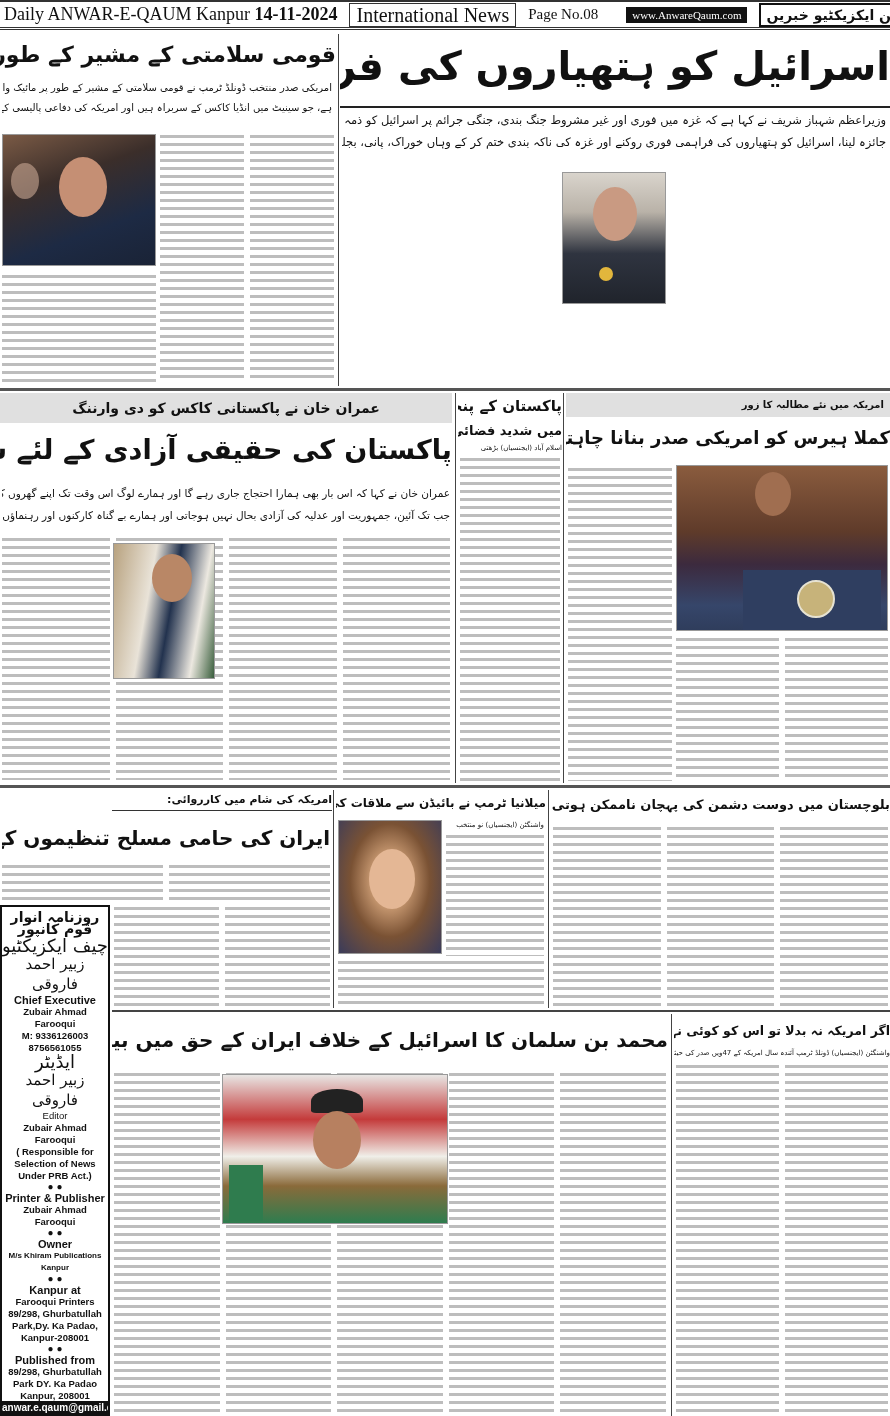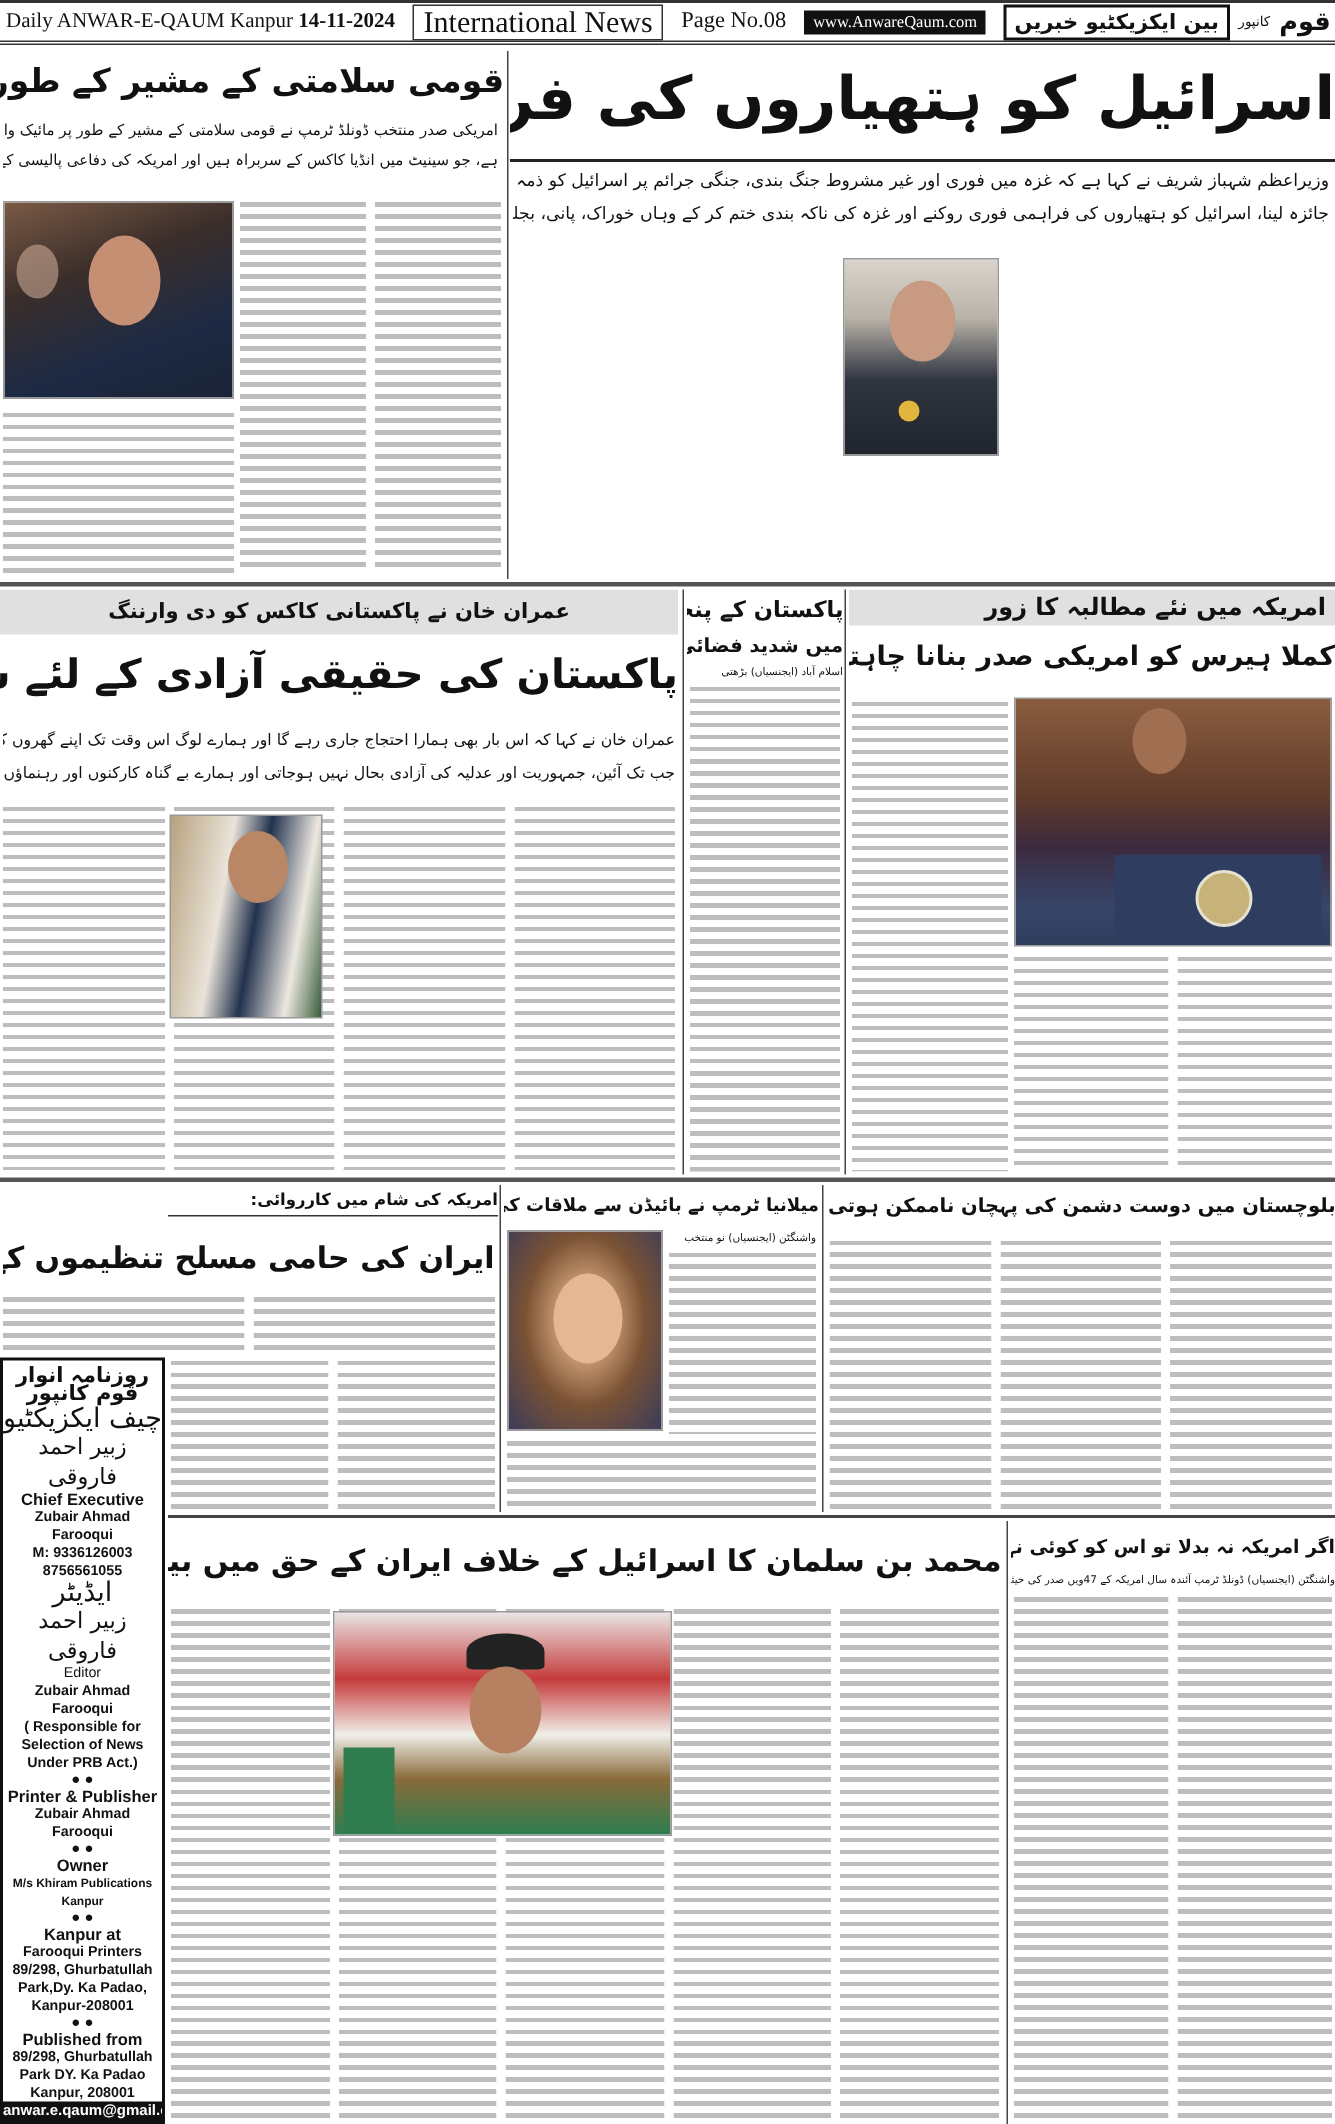--- a/index.html
+++ b/index.html
@@ -1,26 +1,26 @@
 <!DOCTYPE html>
 <html><head>
 <meta charset="utf-8">
 <style>
   * { box-sizing: border-box; margin: 0; padding: 0; }
   html, body { width: 890px; height: 1416px; background: #fff; overflow: hidden; }
   body { font-family: "DejaVu Serif", serif; color: #111; position: relative; }
 
   
   .masthead { position: absolute; left: 0; top: 0; width: 890px; height: 30px; border-top: 2px solid #333; border-bottom: 3px double #333; display: flex; align-items: center; padding: 0 4px; gap: 6px; background: #fff; }
-  .mh-daily { font-family: "Liberation Serif", serif; font-size: 14px; white-space: nowrap; }
+  .mh-daily { font-family: "Liberation Serif", serif; font-size: 18px; white-space: nowrap; }
   .mh-daily b { font-weight: bold; }
   .mh-lines { flex: 1; height: 10px; background: repeating-linear-gradient(#fff 0 1px, #777 1px 2px); }
   .mh-section { font-family: "Liberation Serif", serif; font-size: 20px; border: 1px solid #333; padding: 0 6px; line-height: 22px; white-space: nowrap; }
   .mh-page { font-family: "Liberation Serif", serif; font-size: 15px; white-space: nowrap; }
-  .mh-web { background: #111; color: #fff; font-family: "Liberation Serif", serif; font-size: 11px; padding: 2px 6px; white-space: nowrap; }
+  .mh-web { background: #111; color: #fff; font-family: "Liberation Serif", serif; font-size: 11px; padding: 2px 6px; white-space: nowrap; margin-left: 16px; }
   .mh-urdu-box { border: 2px solid #111; font-family: "DejaVu Sans", sans-serif; font-weight: bold; font-size: 14px; padding: 0 5px; line-height: 20px; direction: rtl; white-space: nowrap; }
   .mh-logo { font-family: "DejaVu Sans", sans-serif; font-weight: bold; font-size: 17px; direction: rtl; white-space: nowrap; }
   .mh-small { font-family: "DejaVu Sans", sans-serif; font-size: 9px; direction: rtl; white-space: nowrap; }
 
   
   .urdu { direction: rtl; font-family: "DejaVu Sans", sans-serif; }
   .story { position: absolute; overflow: hidden; }
   .headline { direction: rtl; font-family: "DejaVu Sans", sans-serif; font-weight: bold; text-align: center; line-height: 1.1; white-space: nowrap; overflow: hidden; }
   .subhead { direction: rtl; font-family: "DejaVu Sans", sans-serif; text-align: right; line-height: 1.55; }
   .kicker { direction: rtl; font-family: "DejaVu Sans", sans-serif; font-weight: bold; background: #e0e0e0; text-align: center; }
@@ -141,21 +141,21 @@
   <h3 class="headline" style="font-size:13px; height:24px; line-height:24px;">میں شدید فضائی آلودگی</h3>
   <p class="urdu" style="font-size:7px; text-align:right; line-height:10px;">اسلام آباد (ایجنسیاں) بڑھتی</p>
   <div style="position:absolute; left:2px; right:2px; top:62px; height:326px;">
       <div class="textlines"></div>
     </div>
 </section>
 
 <div class="vrule" style="left:563px; top:393px; height:390px;"></div>
 
 <section class="story" style="left:566px; top:393px; width:324px; height:390px;">
-  <div class="kicker" style="height:24px; line-height:24px; font-size:16px; text-align:right; padding-right:6px;">امریکہ میں نئے مطالبہ کا زور</div>
+  <div class="kicker" style="height:24px; line-height:24px; font-size:10px; text-align:right; padding-right:6px;">امریکہ میں نئے مطالبہ کا زور</div>
   <h2 class="headline" style="font-size:18px; height:42px; line-height:42px;">کملا ہیرس کو امریکی صدر بنانا چاہتے ہیں کچھ ڈیموکریٹس؟</h2>
   <div class="cols" style="left:2px; width:104px; top:72px; height:316px;">
     <div class="col">
         <div class="textlines"></div>
       </div>
   </div>
   <div class="photo ph-kamala" style="left:110px; top:72px; width:212px; height:166px;">
     <div class="face" style="left:78px; top:6px; width:36px; height:44px; background:#a06e50;"></div>
     <div style="position:absolute; left:66px; top:104px; width:138px; height:62px; background:#2f3e60;"></div>
     <div class="face" style="left:120px; top:114px; width:38px; height:38px; background:#c7b37a; border:2px solid #e6e2d2;"></div>

